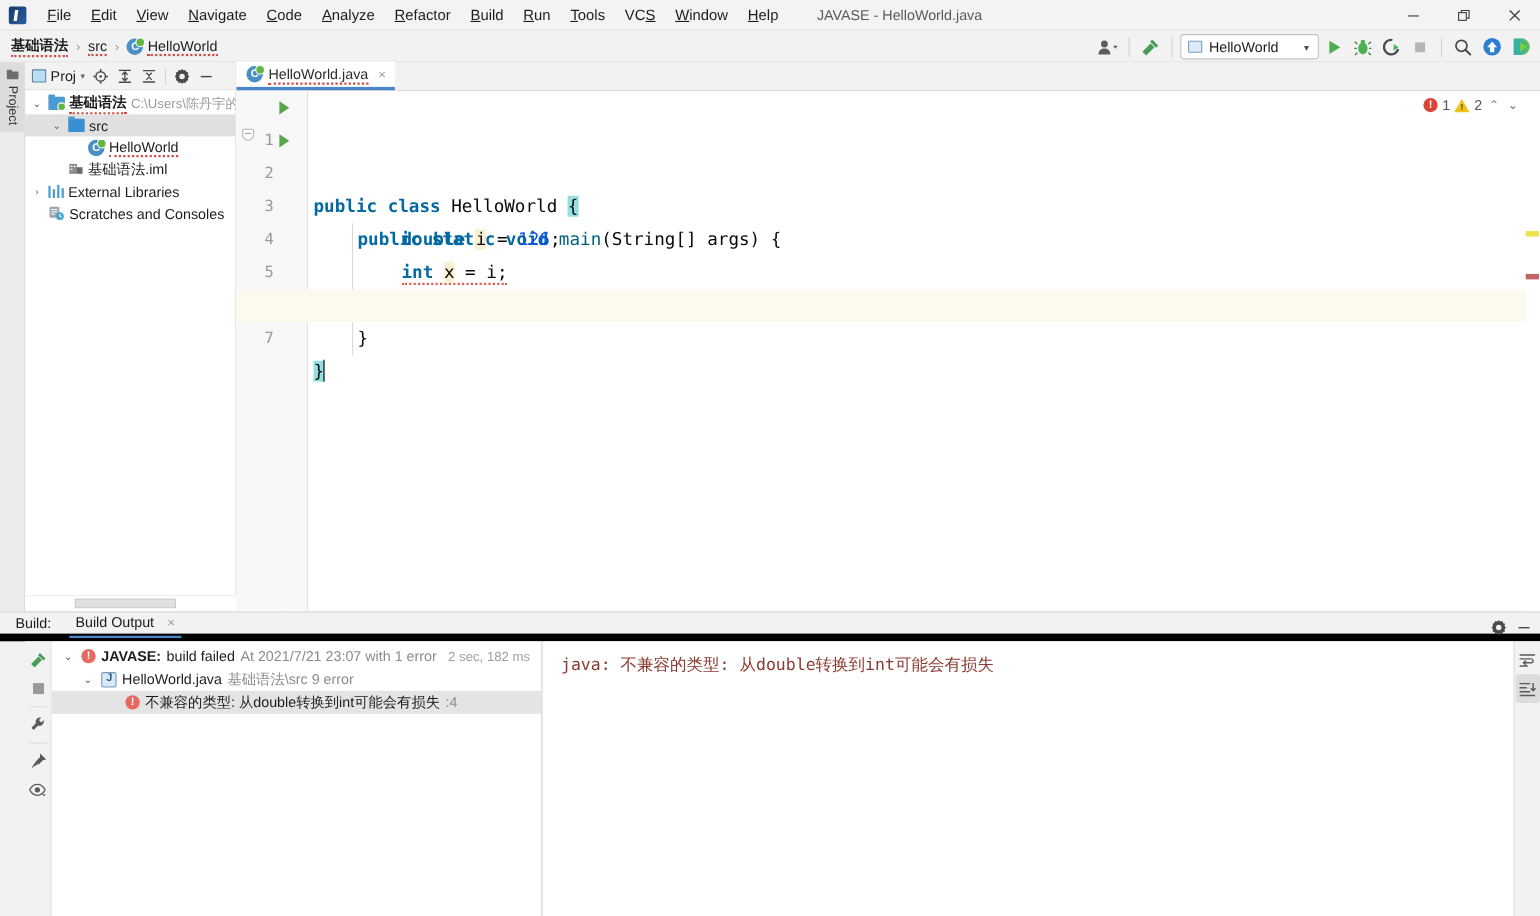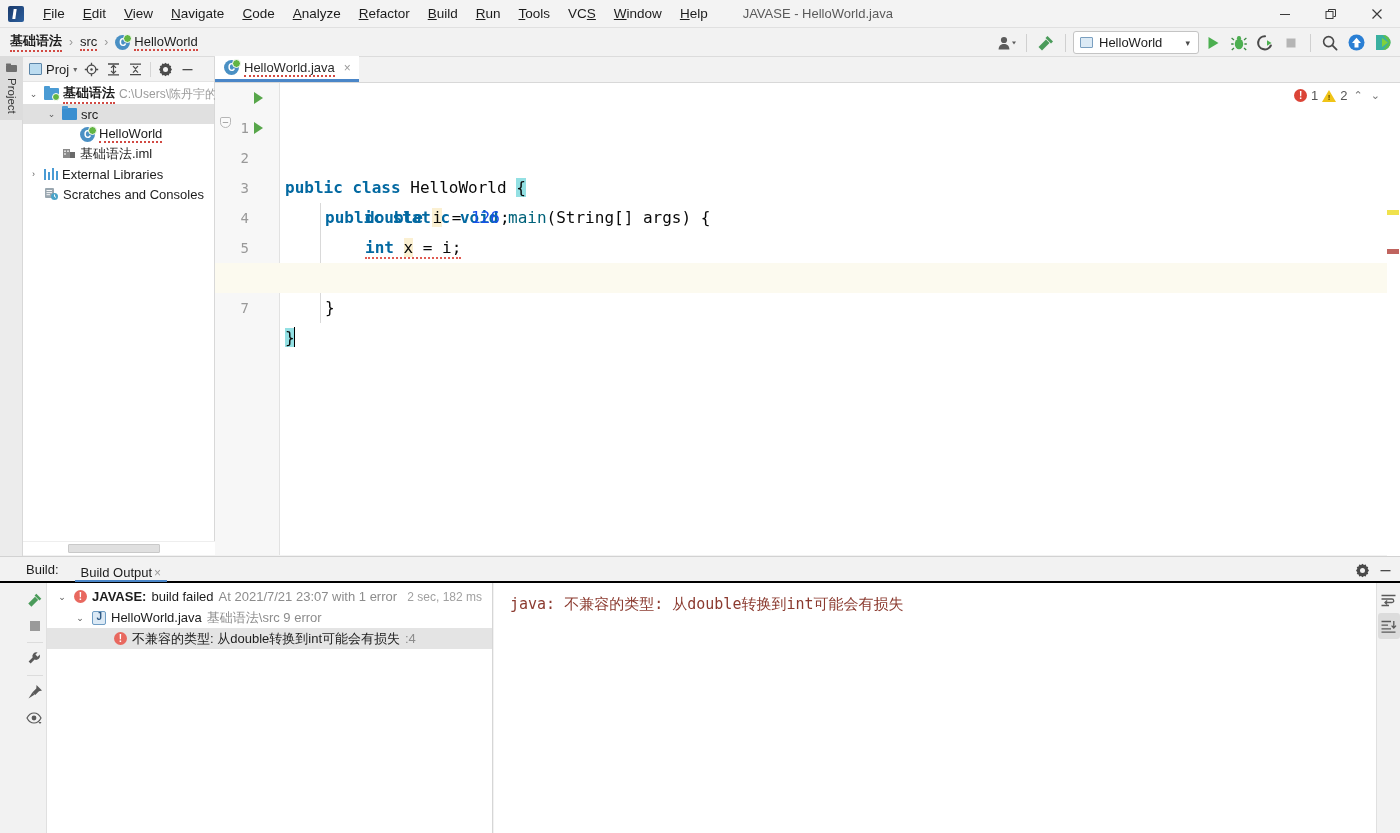--- a/index.html
+++ b/index.html
@@ -276,25 +276,25 @@
   }
   .mk { position: absolute; right: 1px; width: 12px; height: 5px; }
 
   
   .build-panel {
     position: absolute; top: 556px; left: 0; width: 1400px; height: 277px;
     background: #f2f2f2; border-top: 1px solid #d2d2d2;
   }
   .bp-header {
     height: 26px; display: flex; align-items: center; gap: 2px;
-    padding-left: 26px; border-bottom: 2px solid #000000; background: #f2f2f2;
+    padding-left: 14px; border-bottom: 7px solid #000000; background: #f2f2f2;
   }
   .bp-label { font-size: 13px; color: #1c1c1c; padding: 0 14px 0 0; }
   .bp-tab {
-    display: flex; align-items: flex-end; gap: 2px; height: 26px;
+    display: flex; align-items: center; gap: 12px; height: 26px;
     padding: 0 6px; font-size: 13px; color: #1c1c1c;
     border-bottom: 2px solid #4a86c8;
   }
   .bp-tab .x { color: #9a9a9a; font-size: 12px; }
   .bp-header-right {
     position: absolute; right: 4px; top: 0; height: 26px;
     display: flex; align-items: center; gap: 2px;
   }
   .bp-side {
     position: absolute; left: 23px; top: 26px; width: 24px; height: 251px;

